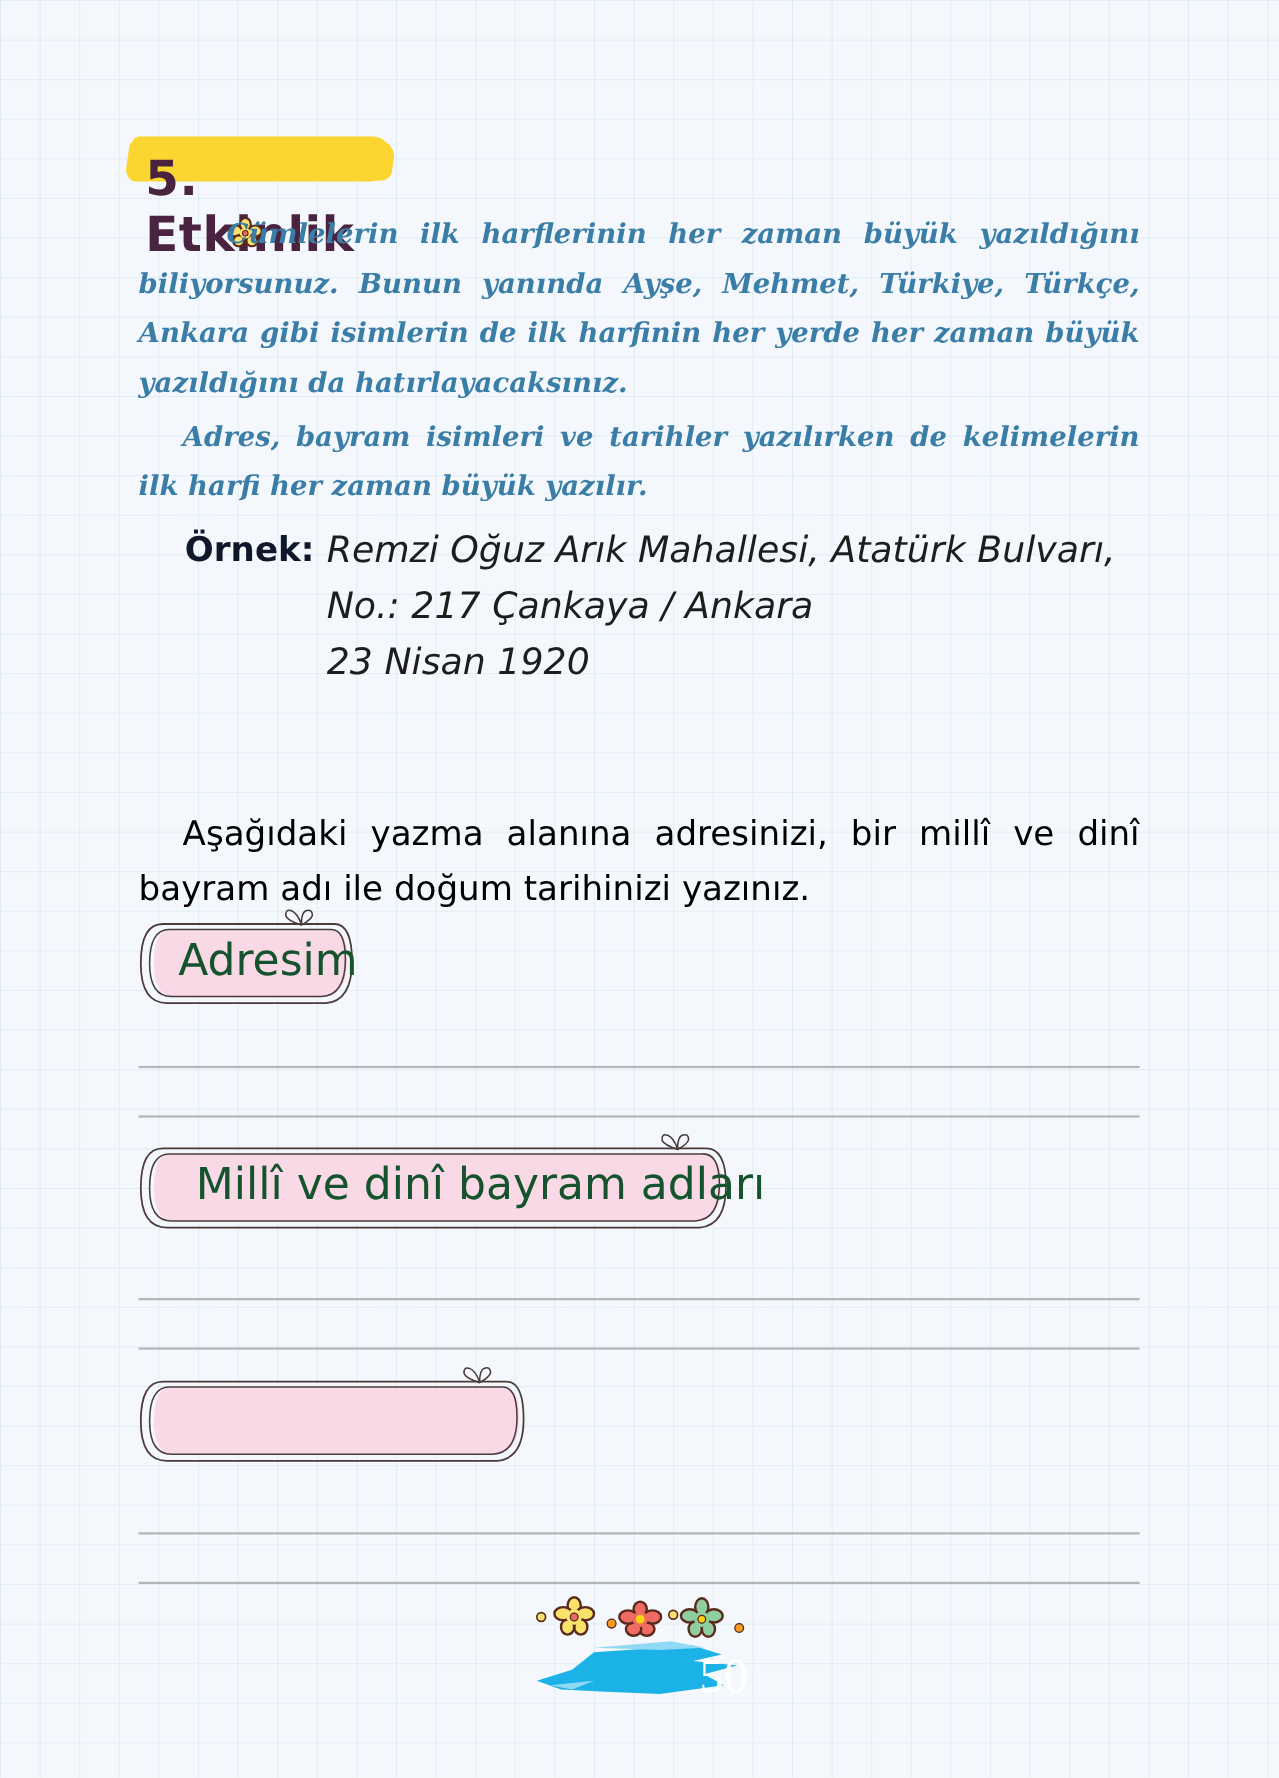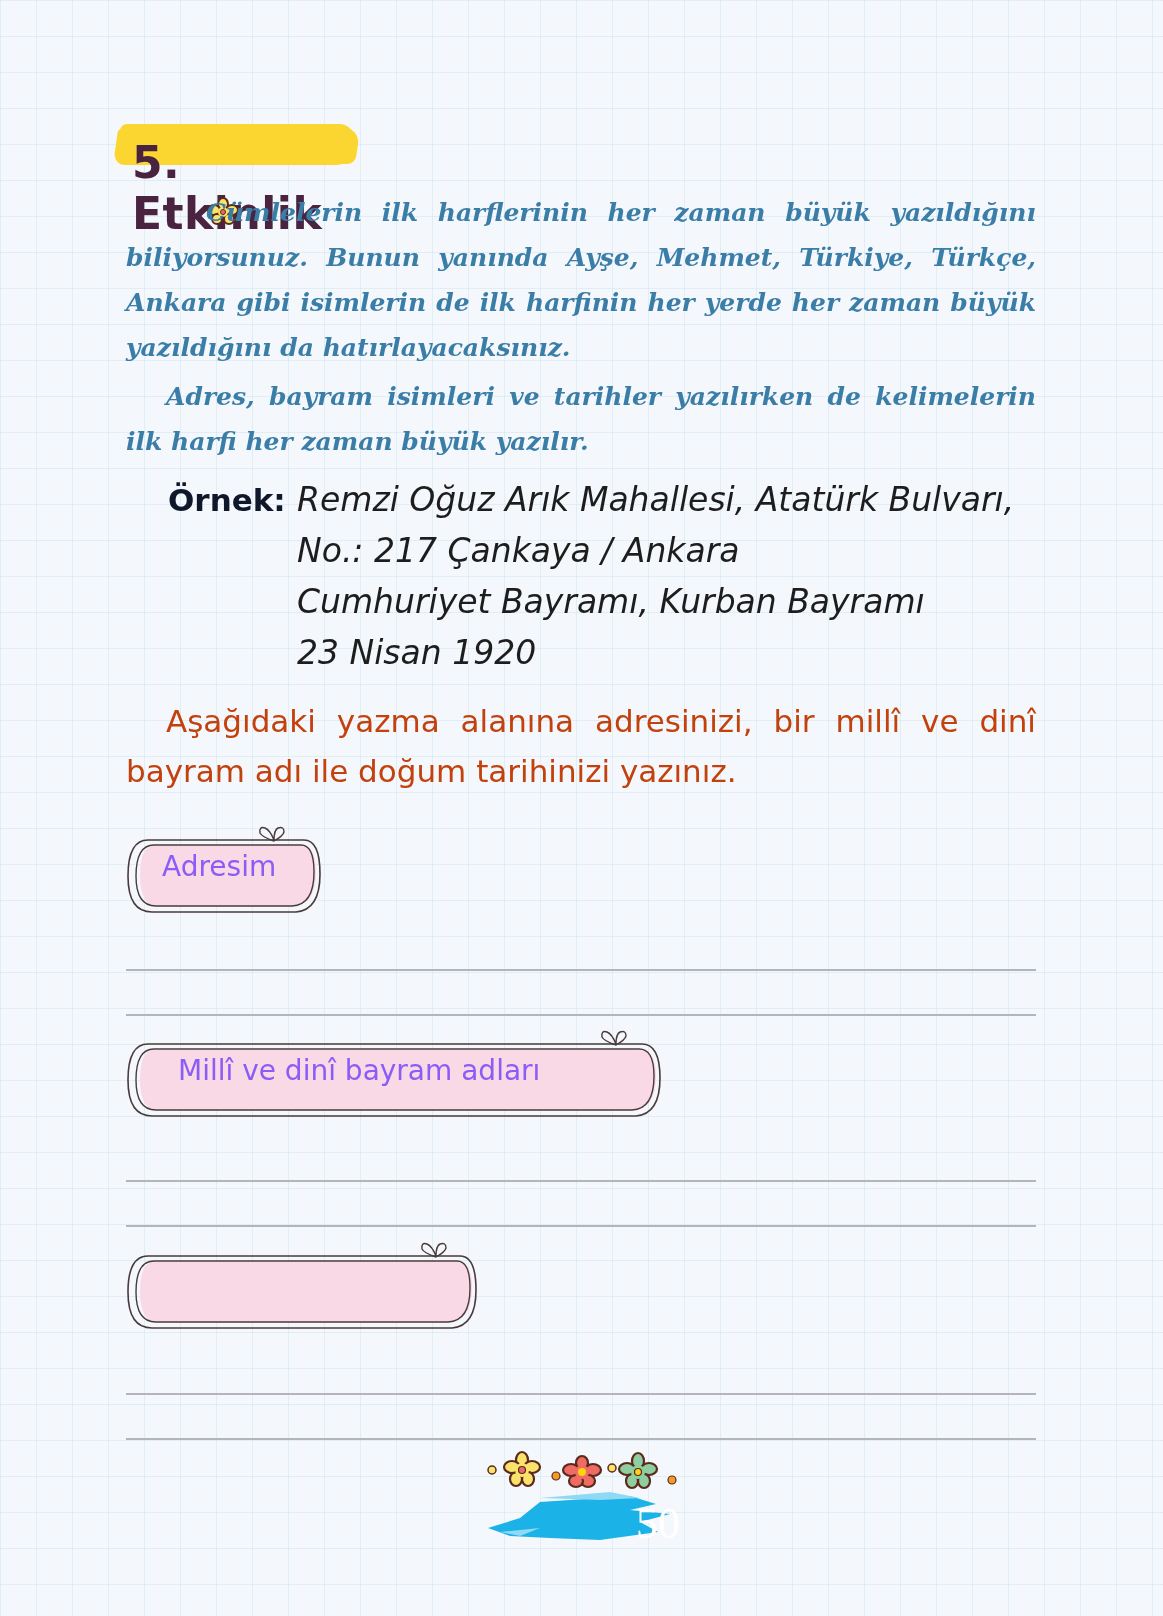--- a/index.html
+++ b/index.html
@@ -46,32 +46,32 @@
     color: #0f172a; font-family: "DejaVu Sans", sans-serif;
   }
   .example-lines {
     left: 297px; top: 474px; font-family: "DejaVu Sans", sans-serif; font-style: italic;
     font-size: 33px; line-height: 51px; color: #1d1d1d;
   }
   .example-lines div { white-space: nowrap; }
 
   
   .instruction {
-    left: 126px; top: 696px; width: 910px;
-    font-family: "DejaVu Sans", sans-serif; font-size: 31px; line-height: 50px; color: #c2410c;
+    left: 126px; top: 733px; width: 910px;
+    font-family: "DejaVu Sans", sans-serif; font-size: 31px; line-height: 50px; color: #000000;
     text-align: justify; text-align-last: left;
   }
   .instruction .l1 { text-indent: 40px; text-align: justify; text-align-last: justify; }
 
   
   .badge { height: 80px; }
   .badge svg { position: absolute; left: 0; top: 0; overflow: visible; }
   .badge .badge-text {
     position: absolute; top: 18px;
-    font-family: "DejaVu Sans", sans-serif; font-size: 28px; color: #8b5cf6; white-space: nowrap;
+    font-family: "DejaVu Sans", sans-serif; font-size: 40px; color: #14532d; white-space: nowrap;
   }
 
   
   .wline { left: 126px; width: 910px; height: 0; border-top: 2px solid #b3b5b8; }
 
   
   .footer-flowers { left: 480px; top: 1450px; width: 210px; height: 44px; }
   .page-badge { left: 480px; top: 1488px; width: 200px; height: 56px; }
   .page-num {
     position: absolute; left: 0; width: 100%; top: 10px; text-align: right;
@@ -102,21 +102,20 @@
       </svg>
     </span><span>Cümlelerin ilk harflerinin her zaman büyük yazıldığını biliyorsunuz. Bunun yanında Ayşe, Mehmet, Türkiye, Türkçe, Ankara gibi isimlerin de ilk harfinin her yerde her zaman büyük yazıldığını da hatırlayacaksınız.</span>
   </p>
   <p class="indent">Adres, bayram isimleri ve tarihler yazılırken de kelimelerin ilk harfi her zaman büyük yazılır.</p>
 </div>
 
 <div class="abs ornek-label">Örnek:</div>
 <div class="abs example-lines">
   <div>Remzi Oğuz Arık Mahallesi, Atatürk Bulvarı,</div>
   <div>No.: 217 Çankaya / Ankara</div>
-  <div>Cumhuriyet Bayramı, Kurban Bayramı</div>
   <div>23 Nisan 1920</div>
 </div>
 
 <div class="abs instruction">
   <div class="l1">Aşağıdaki yazma alanına adresinizi, bir millî ve dinî</div>
   <div>bayram adı ile doğum tarihinizi yazınız.</div>
 </div>
 
 <div class="abs badge" style="left:124px; top:832px; width:200px;">
   <svg width="200" height="86" viewBox="0 0 200 86">

